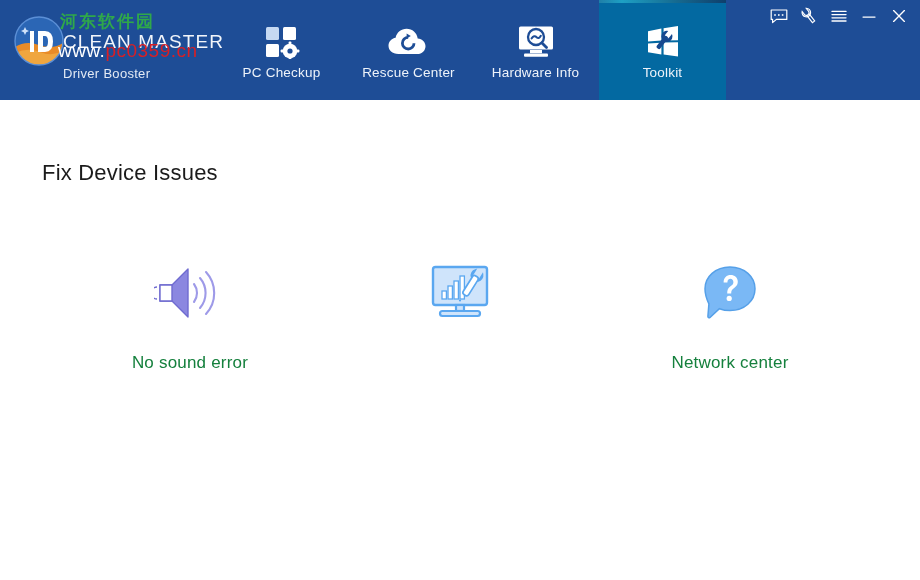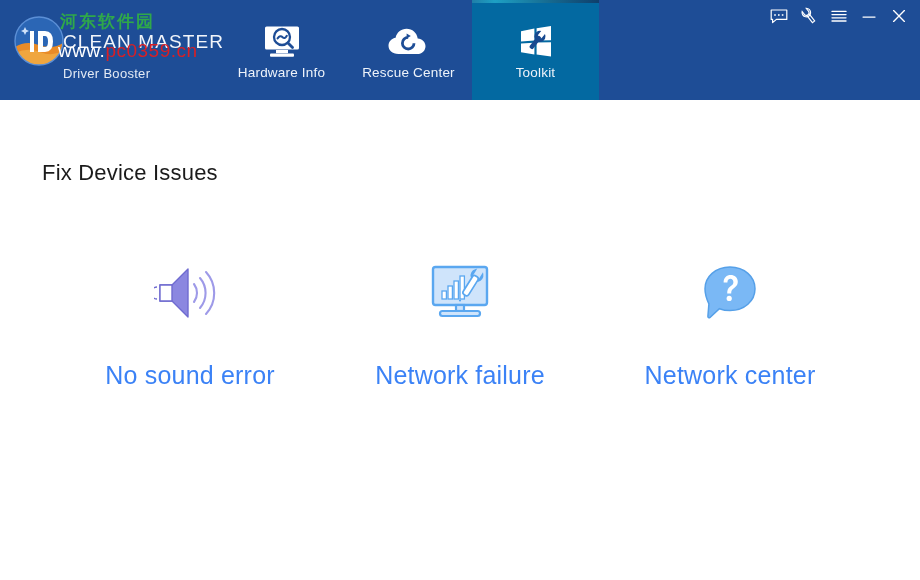--- a/index.html
+++ b/index.html
@@ -197,23 +197,23 @@
     align-items: center;
     cursor: pointer;
   }
   .feature-icon {
     height: 76px;
     display: flex;
     align-items: center;
     justify-content: center;
   }
   .feature-label {
-    margin-top: 30px;
-    font-size: 25px;
-    color: #3b82f6;
+    margin-top: 22px;
+    font-size: 17px;
+    color: #15803d;
     letter-spacing: 0.2px;
     white-space: nowrap;
   }
 </style>
 </head>
 <body>
 
 <div class="app">
 
   <div class="header">
@@ -241,46 +241,66 @@
         <div class="brand-title">CLEAN MASTER</div>
         <div class="brand-sub">Driver Booster</div>
       </div>
     </div>
 
     <div class="wm-cn">河东软件园</div>
     <div class="wm-url"><span class="w">www.</span><span>pc0359.cn</span></div>
 
     <div class="nav">
 
+      <div class="tab">
+        <div class="tab-icon">
+          <svg width="36" height="34" viewBox="0 0 36 34">
+            <rect x="2" y="2" width="13" height="13" rx="1.5" fill="#c6d9f2"></rect>
+            <rect x="19" y="2" width="13" height="13" rx="1.5" fill="#ffffff"></rect>
+            <rect x="2" y="19" width="13" height="13" rx="1.5" fill="#ffffff"></rect>
+            <g fill="#ffffff">
+              <circle cx="26" cy="26" r="7.3"></circle>
+            </g>
+            <circle cx="26" cy="26" r="2.6" fill="#1e4d96"></circle>
+            <g fill="#ffffff">
+              <rect x="24.6" y="16.6" width="2.8" height="3.4" rx="1"></rect>
+              <rect x="24.6" y="32" width="2.8" height="3.4" rx="1"></rect>
+              <rect x="16.6" y="24.6" width="3.4" height="2.8" rx="1"></rect>
+              <rect x="32" y="24.6" width="3.4" height="2.8" rx="1"></rect>
+            </g>
+          </svg>
+        </div>
+        <div class="tab-label">PC Checkup</div>
+      </div>
+
+      <div class="tab">
+        <div class="tab-icon">
+          <svg width="44" height="32" viewBox="0 0 44 32">
+            <path d="M11.5 28 C5.1 28 1.5 24.2 1.5 19.8 C1.5 15.7 4.6 12.3 8.6 11.8 C9.6 6.6 14.1 2.8 19.6 2.8 C25.3 2.8 30 7 30.7 12.4 C35.2 12.7 38.5 16.1 38.5 20.2 C38.5 24.6 35 28 30.3 28 Z" fill="#ffffff"></path>
+            <g transform="translate(21.2,17.2)">
+              <path d="M0,-7.2 A7.2,7.2 0 1 0 7.2,0 L4.4,0 A4.4,4.4 0 1 1 0,-4.4 Z" fill="#1e4d96"></path>
+              <path d="M-1.6,-9.6 L2.6,-7.2 L-1.6,-4.8 Z" fill="#1e4d96"></path>
+            </g>
+          </svg>
+        </div>
+        <div class="tab-label">Rescue Center</div>
+      </div>
 
       <div class="tab">
         <div class="tab-icon">
           <svg width="38" height="34" viewBox="0 0 38 34">
             <rect x="2" y="1.5" width="34" height="23" rx="1.6" fill="#ffffff"></rect>
             <rect x="13" y="25" width="12" height="3.2" fill="#ffffff"></rect>
             <rect x="7" y="28.6" width="24" height="3.2" rx="1" fill="#ffffff"></rect>
             <circle cx="19" cy="12" r="8" fill="none" stroke="#1e4d96" stroke-width="2.3"></circle>
             <path d="M14.6 13.4 q2.6 -3.6 5 -1.2 q2.2 2.2 4.2 -1.4" fill="none" stroke="#1e4d96" stroke-width="2.1" stroke-linecap="round"></path>
             <line x1="25" y1="18" x2="29.5" y2="22.5" stroke="#1e4d96" stroke-width="2.8" stroke-linecap="round"></line>
           </svg>
         </div>
         <div class="tab-label">Hardware Info</div>
-      </div>
-
-      <div class="tab">
-        <div class="tab-icon">
-          <svg width="44" height="32" viewBox="0 0 44 32">
-            <path d="M11.5 28 C5.1 28 1.5 24.2 1.5 19.8 C1.5 15.7 4.6 12.3 8.6 11.8 C9.6 6.6 14.1 2.8 19.6 2.8 C25.3 2.8 30 7 30.7 12.4 C35.2 12.7 38.5 16.1 38.5 20.2 C38.5 24.6 35 28 30.3 28 Z" fill="#ffffff"></path>
-            <g transform="translate(21.2,17.2)">
-              <path d="M0,-7.2 A7.2,7.2 0 1 0 7.2,0 L4.4,0 A4.4,4.4 0 1 1 0,-4.4 Z" fill="#1e4d96"></path>
-              <path d="M-1.6,-9.6 L2.6,-7.2 L-1.6,-4.8 Z" fill="#1e4d96"></path>
-            </g>
-          </svg>
-        </div>
-        <div class="tab-label">Rescue Center</div>
       </div>
 
       <div class="tab active">
         <div class="tab-icon">
           <svg width="36" height="32" viewBox="0 0 36 32">
             <path d="M3 5.2 L16.4 2.6 L16.4 14.6 L3 15.4 Z" fill="#ffffff"></path>
             <path d="M18.6 2.2 L33 0 L33 14.2 L18.6 14.6 Z" fill="#ffffff"></path>
             <path d="M3 17.4 L16.4 16.8 L16.4 28.6 L3 26.2 Z" fill="#ffffff"></path>
             <path d="M18.6 16.6 L33 16.2 L33 30.4 L18.6 28.4 Z" fill="#ffffff"></path>
             <g transform="translate(18,15.5) rotate(38)">
@@ -387,21 +407,20 @@
               <rect x="27" y="17" width="4.4" height="18"></rect>
               <rect x="33" y="12" width="4.4" height="23"></rect>
             </g>
             <g transform="translate(44,21) rotate(32)">
               <path d="M-4.2,-15 a5.6,5.6 0 1 0 8.4,0 l0,5.2 a4.2,4.2 0 0 1 -8.4,0 Z" fill="#ffffff" stroke="#5aa7f0" stroke-width="1.7"></path>
               <rect x="-3.2" y="-10.2" width="6.4" height="22" rx="2.4" fill="#ffffff" stroke="#5aa7f0" stroke-width="1.7"></rect>
             </g>
             <circle cx="33" cy="36.5" r="1.1" fill="#5aa7f0"></circle>
           </svg>
         </div>
-        <div class="feature-label">Network failure</div>
       </div>
 
       <div class="feature">
         <div class="feature-icon">
           <svg width="62" height="58" viewBox="0 0 62 58">
             <path d="M31 3 C45.4 3 56 12.6 56 24.8 C56 37 45.4 46.6 31 46.6 C27.2 46.6 23.6 45.9 20.4 44.7 L11 53.5 C10.1 54.3 8.8 53.6 8.9 52.4 L9.9 39.8 C7.8 35.6 6 30.6 6 24.8 C6 12.6 16.6 3 31 3 Z" fill="#7ab8f5" stroke="#56a0e8" stroke-width="1.5"></path>
             <path d="M24.6 18.4 C24.6 13.6 27.8 11 31.6 11 C35.6 11 38.8 13.6 38.8 17.8 C38.8 21.6 36.2 23.2 34.2 24.8 C32.6 26.1 32.2 27.2 32.2 29.6 L28.2 29.6 C28.2 26 29 24.4 31.2 22.6 C33 21.1 34.4 20.2 34.4 18.2 C34.4 16 33.1 14.8 31.4 14.8 C29.6 14.8 28.4 16.2 28.4 18.4 Z" fill="#ffffff"></path>
             <circle cx="30.2" cy="34.4" r="2.6" fill="#ffffff"></circle>
           </svg>
         </div>

